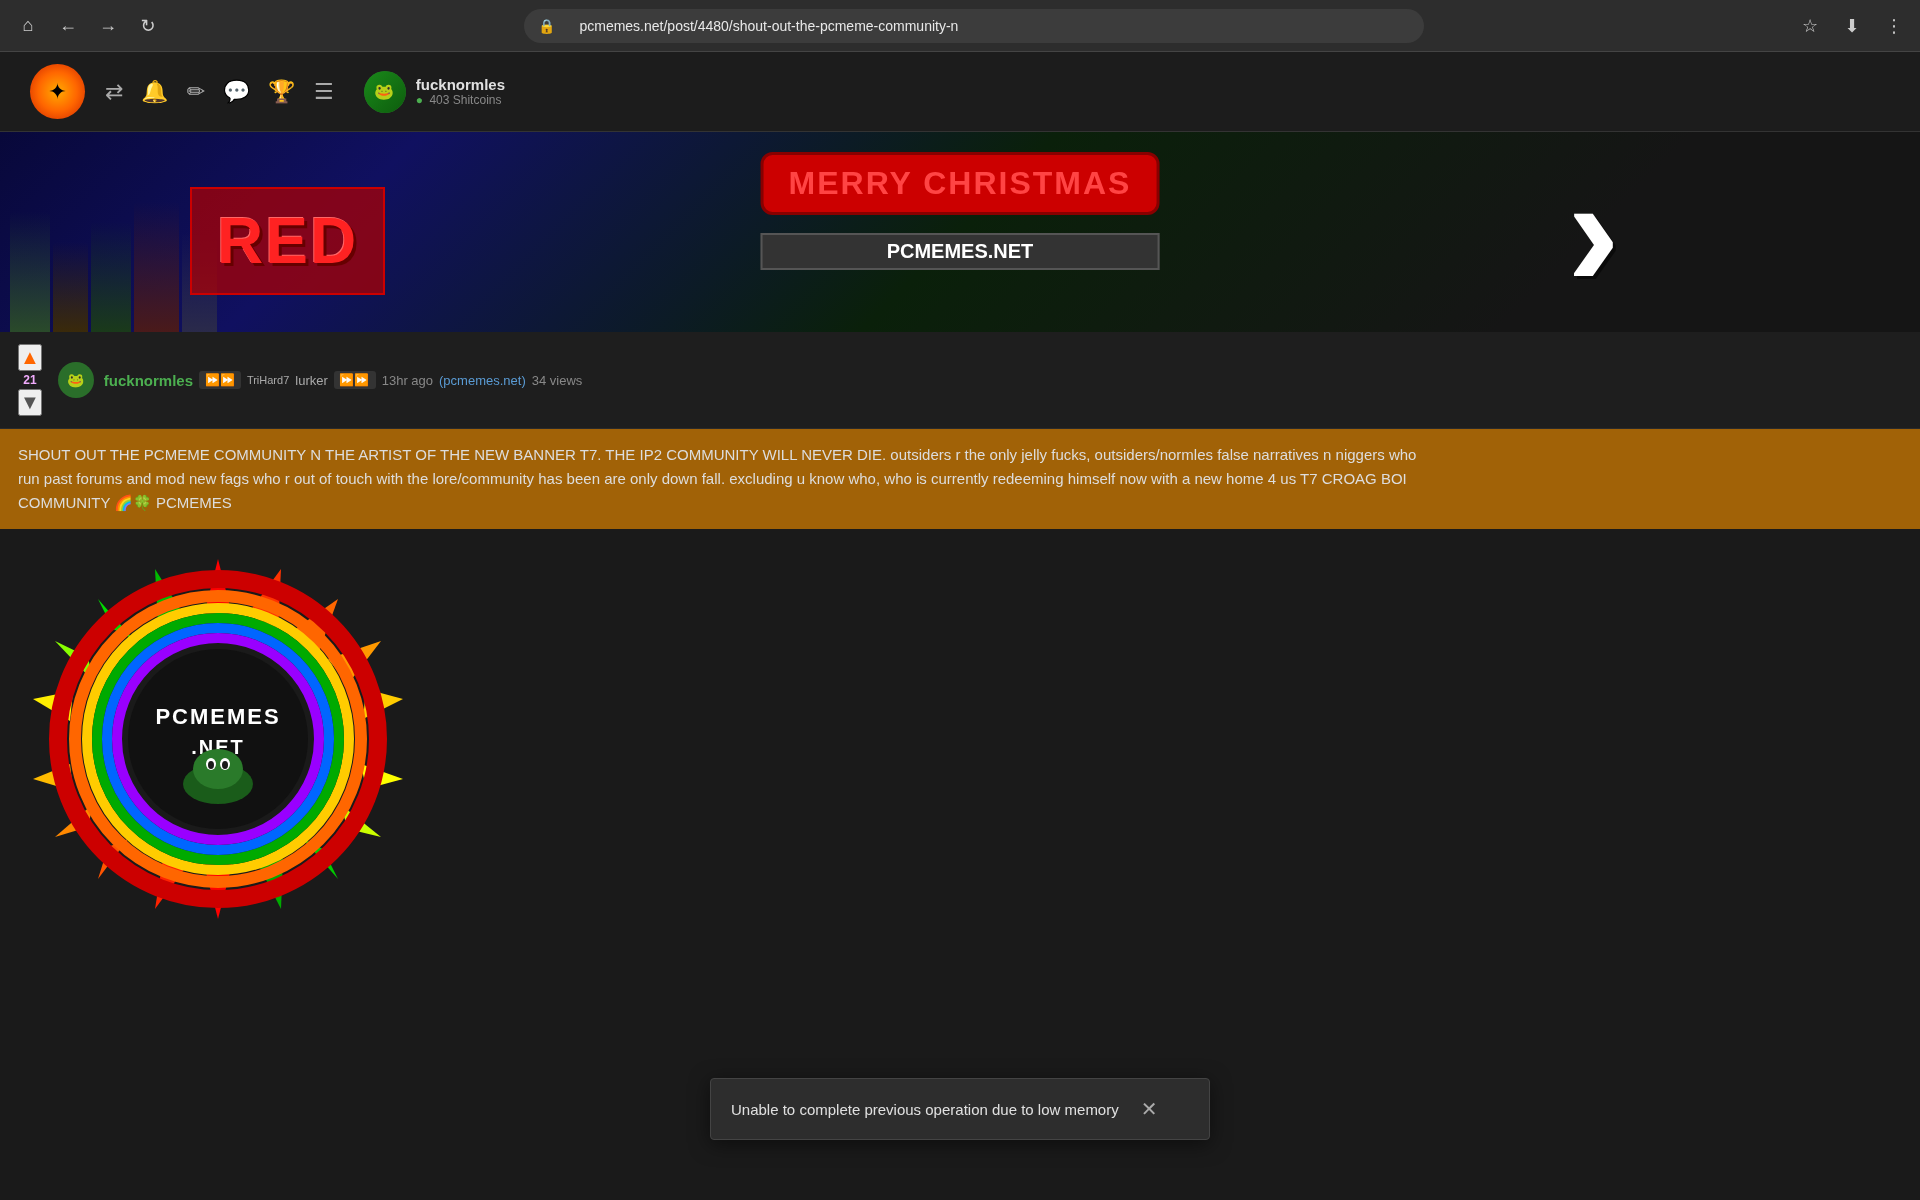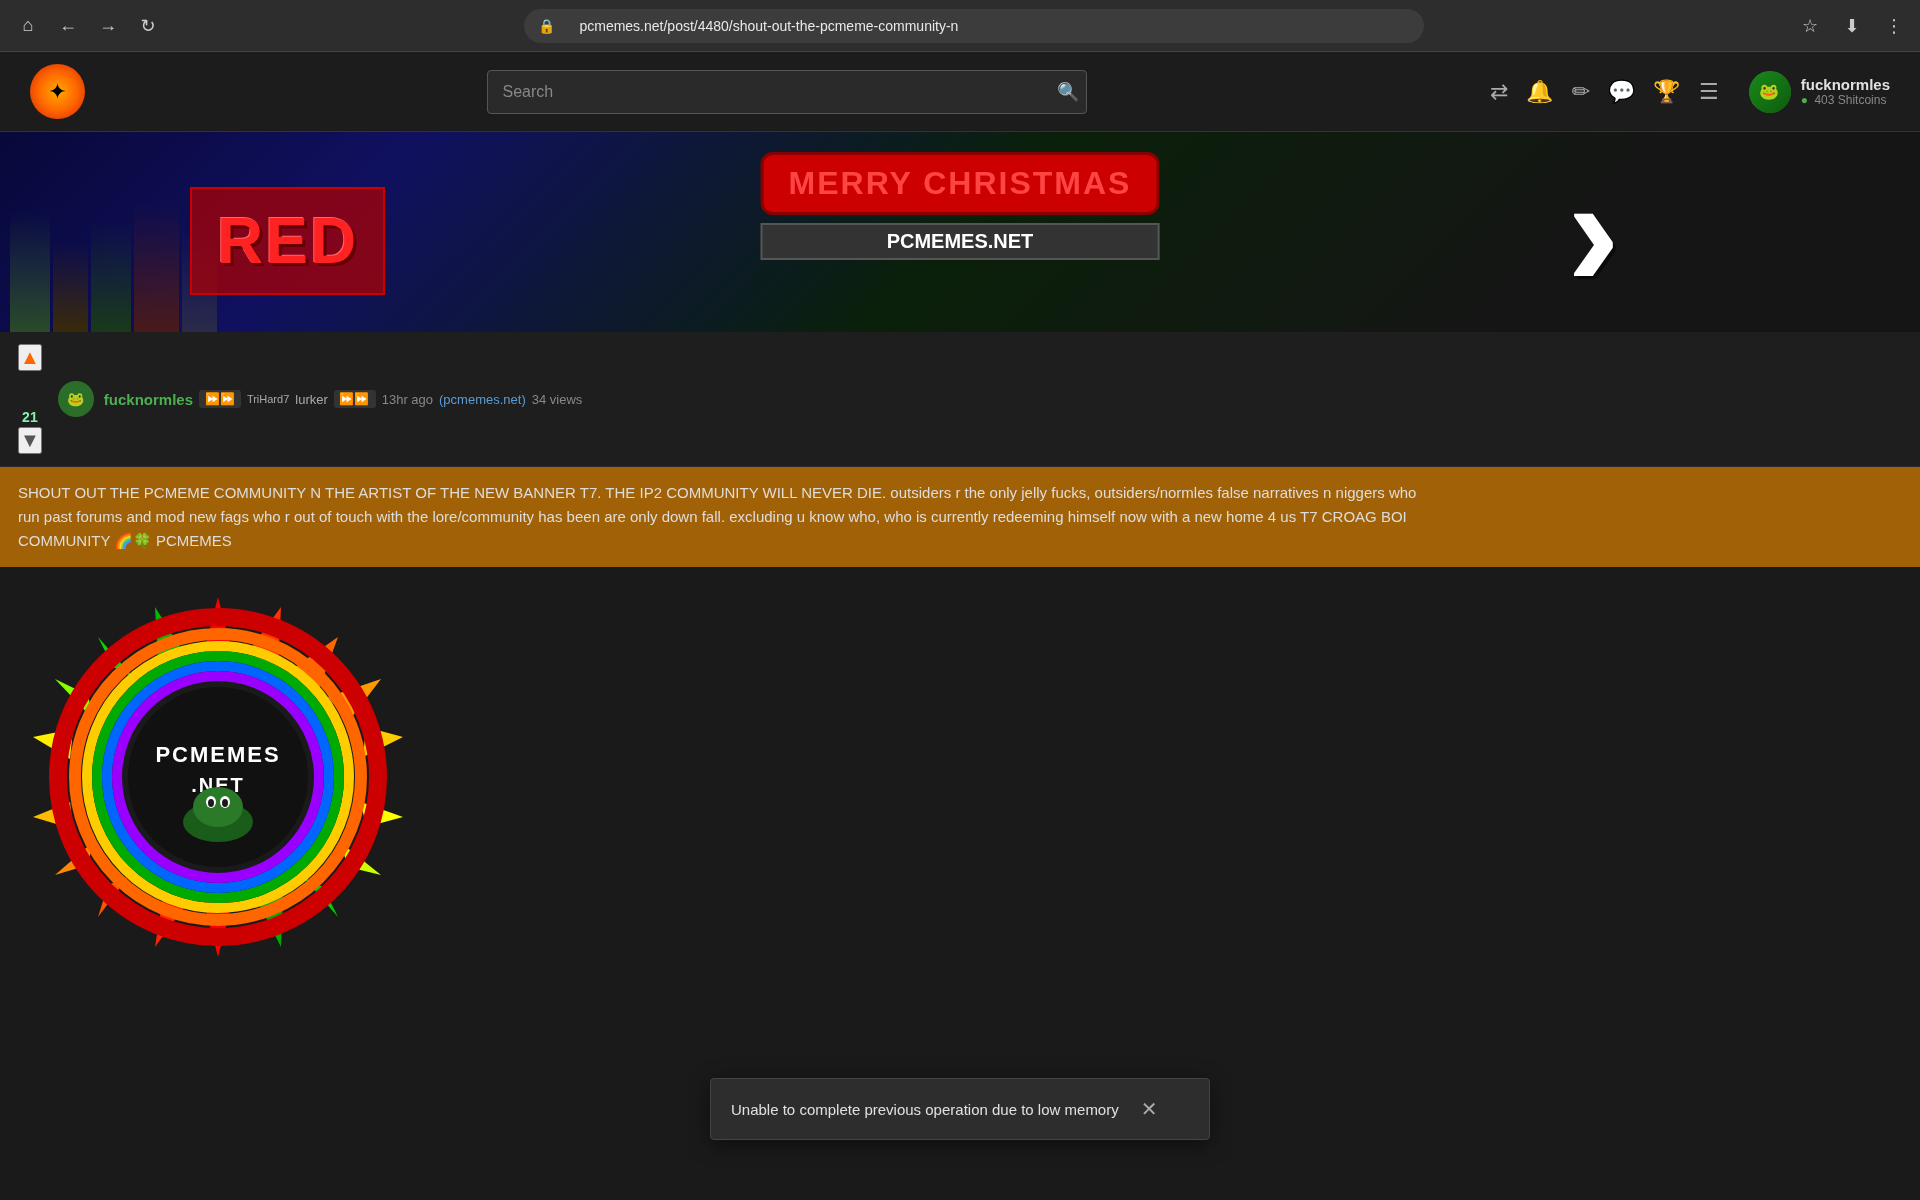--- a/index.html
+++ b/index.html
@@ -161,21 +161,21 @@
       padding: 12px 18px;
       gap: 10px;
       background: #1e1e1e;
       border-bottom: 1px solid #2a2a2a;
     }
     .vote-section {
       display: flex; flex-direction: column; align-items: center; gap: 2px;
       margin-right: 6px;
     }
     .vote-up { color: #ff6600; font-size: 20px; cursor: pointer; }
-    .vote-count { color: #86efac; font-size: 14px; font-weight: bold; margin-top: 36px; }
+    .vote-count { color: #f0abfc; font-size: 12px; font-weight: bold; }
     .vote-down { color: #555; font-size: 20px; cursor: pointer; }
     .post-avatar {
       width: 36px; height: 36px; border-radius: 50%;
       background: #2a6e2a;
       display: flex; align-items: center; justify-content: center;
       font-size: 14px;
     }
     .post-meta { display: flex; align-items: center; gap: 6px; flex-wrap: wrap; }
     .post-username { color: #4caf50; font-weight: bold; font-size: 15px; cursor: pointer; }
     .post-flair {
@@ -251,24 +251,20 @@
     <button class="browser-icon-btn">☆</button>
     <button class="browser-icon-btn">⬇</button>
     <button class="browser-icon-btn">⋮</button>
   </div>
 </div>
 
 <div class="site-header">
   <div class="site-logo">
     <span>✦</span>
   </div>
-  <div class="search-container">
-    <input class="search-input" type="text" placeholder="Search" style="">
-    <button class="search-btn">🔍</button>
-  </div>
   <div class="header-right-icons">
     <span class="header-icon">⇄</span>
     <span class="header-icon">🔔</span>
     <span class="header-icon">✏</span>
     <span class="header-icon">💬</span>
     <span class="header-icon">🏆</span>
     <span class="header-icon">☰</span>
   </div>
   <div class="user-section">
     <div class="user-avatar">
@@ -297,21 +293,21 @@
   </div>
 
   <div class="banner-red-box">
     <span class="banner-red-text">RED</span>
   </div>
 
   <div style="position:absolute;top:20px;left:50%;transform:translateX(-50%);text-align:center;">
     <div style="background:#cc0000;border:3px solid #880000;padding:10px 25px;border-radius:12px;">
       <span style="color:#ff4444;font-size:32px;font-weight:900;letter-spacing:2px;">MERRY CHRISTMAS</span>
     </div>
-    <div style="margin-top:8px;background:#333;border:2px solid #555;padding:5px 0;">
+    <div style="margin-top:18px;background:#333;border:2px solid #555;padding:5px 0;">
       <span style="color:#fff;font-size:20px;font-weight:bold;">PCMEMES.NET</span>
     </div>
   </div>
 
   <div class="banner-arrow">›</div>
 </div>
 
 <div class="post-header">
   <div class="vote-section">
     <button class="vote-up">▲</button>

